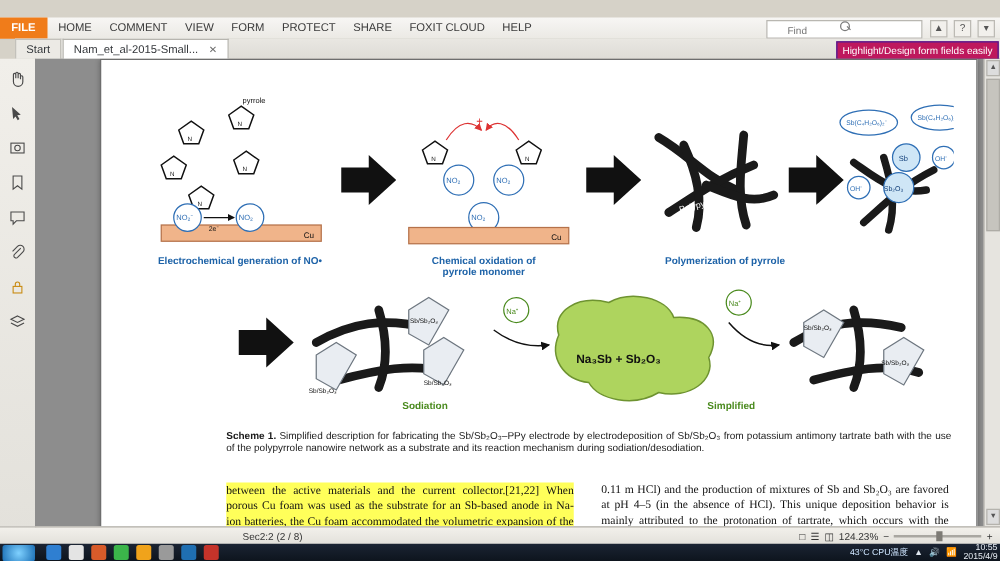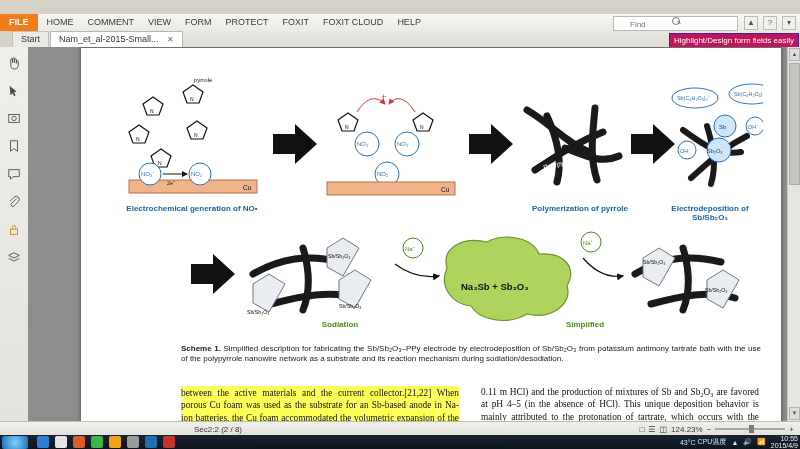--- a/index.html
+++ b/index.html
@@ -150,21 +150,21 @@
 <div class="app">
 
 
   <div class="menubar">
     <div class="filebtn">FILE</div>
     <div class="menuitem">HOME</div>
     <div class="menuitem">COMMENT</div>
     <div class="menuitem">VIEW</div>
     <div class="menuitem">FORM</div>
     <div class="menuitem">PROTECT</div>
-    <div class="menuitem">FOXIT</div>
+    <div class="menuitem">SHARE</div>
     <div class="menuitem">FOXIT CLOUD</div>
     <div class="menuitem">HELP</div>
 
     <div class="searchwrap">
       <span class="search-ic"></span>
       <input placeholder="Find" style="">
     </div>
     <div class="rightmenu">
       <div class="mini-ic">▲</div>
       <div class="mini-ic">?</div>
@@ -365,22 +365,23 @@
             <polygon points="548,206 564,196 580,206 564,234 548,225"></polygon>
             <polygon points="612,228 628,218 644,228 628,256 612,247"></polygon>
           </g>
           <g font-size="5.2" fill="#111" font-family="Liberation Sans, sans-serif">
             <text x="548" y="212">Sb/Sb₂O₃</text>
             <text x="610" y="240">Sb/Sb₂O₃</text>
           </g>
         </svg>
 
         <div class="figlabel" style="left:22px;top:152px;width:150px;">Electrochemical generation of NO•</div>
+        <div class="figlabel" style="left:222px;top:152px;width:140px;white-space:pre-line;">Chemical oxidation of
+pyrrole monomer</div>
         <div class="figlabel" style="left:410px;top:152px;width:150px;">Polymerization of pyrrole</div>
-        <div class="figlabel" style="left:562px;top:152px;width:106px;">Electrodeposition of Sb/Sb₂O₃</div>
         <div class="figlabel" style="left:514px;top:108px;width:90px;white-space:pre-line;color:#fff;">Polypyrrole
 nanowires</div>
         <div class="figlabel green" style="left:200px;top:268px;width:90px;">Sodiation</div>
         <div class="figlabel green" style="left:440px;top:268px;width:100px;">Simplified</div>
       </div>
 
       <div class="caption">
         <b>Scheme 1.</b><span> Simplified description for fabricating the Sb/Sb₂O₃–PPy electrode by electrodeposition of Sb/Sb₂O₃ from potassium antimony tartrate bath with the use of the polypyrrole nanowire network as a substrate and its reaction mechanism during sodiation/desodiation.</span>
       </div>
 

